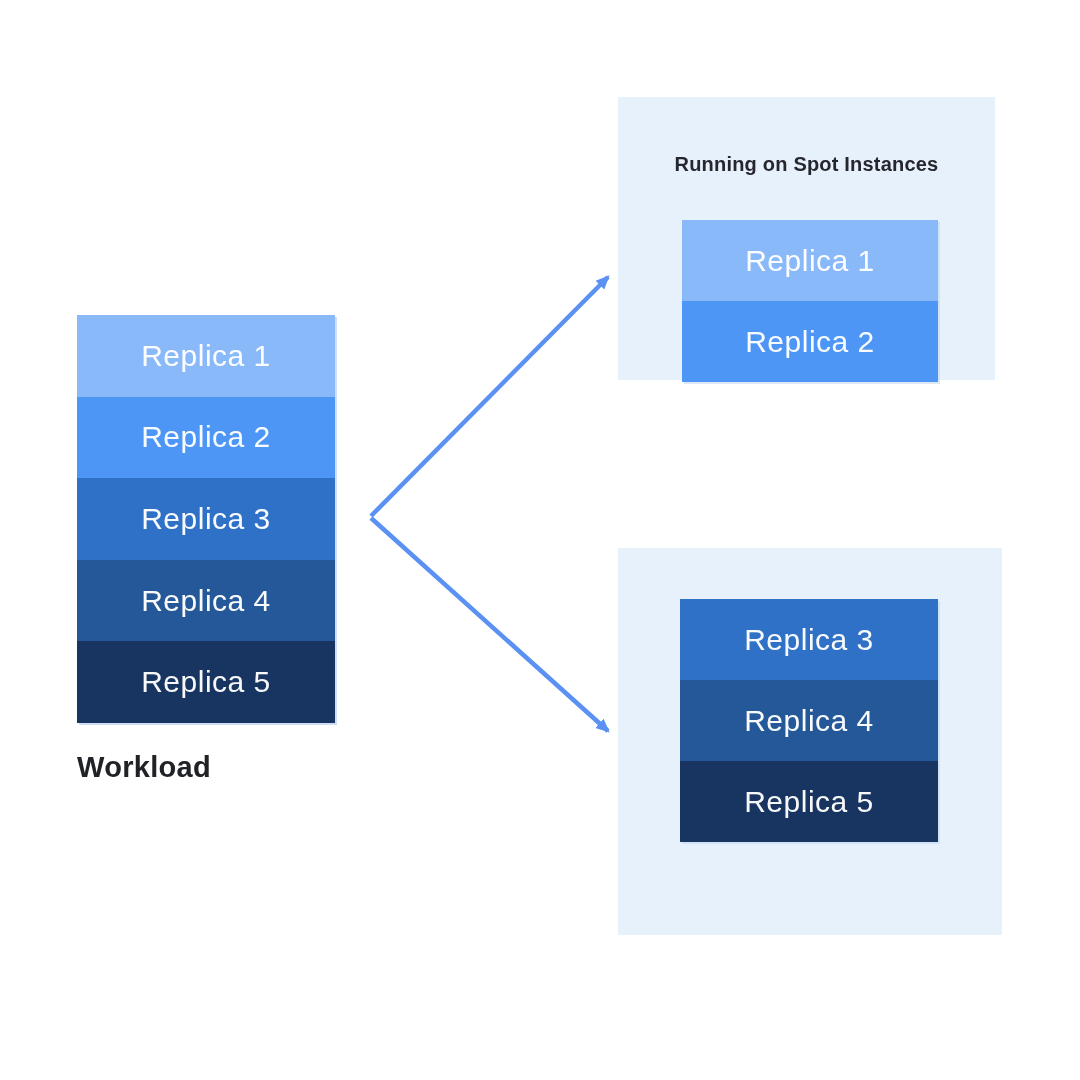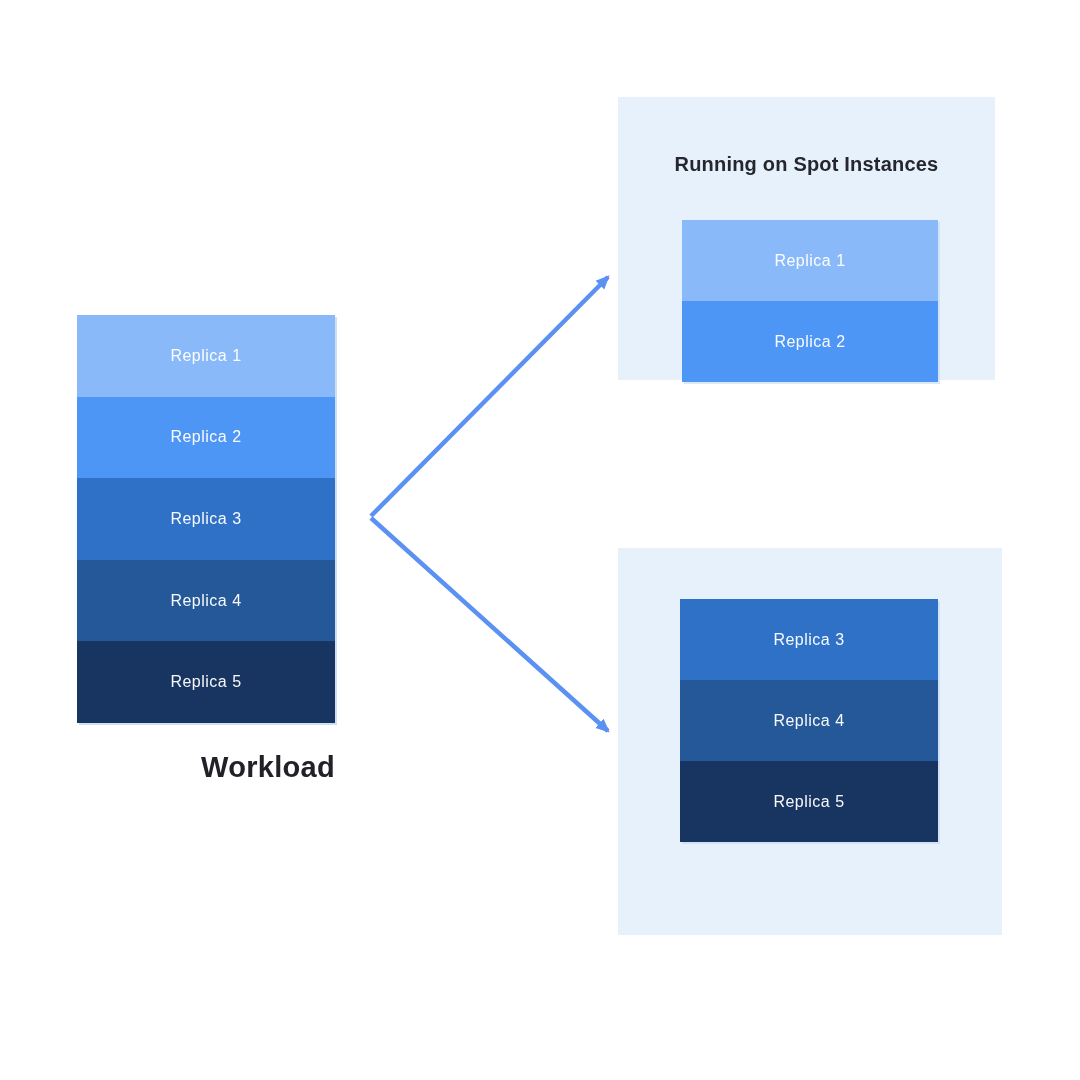--- a/index.html
+++ b/index.html
@@ -16,26 +16,26 @@
   .workload-stack {
     position: absolute; left: 77px; top: 315px;
     width: 258px; height: 408px;
     display: flex; flex-direction: column;
     box-shadow: 2px 2px 0 rgba(197,217,243,0.85);
   }
   .replica {
     flex: 1 1 0;
     display: flex; align-items: center; justify-content: center;
     color: rgba(255,255,255,0.97);
-    font-size: 16px;
+    font-size: 30px;
     letter-spacing: 0.5px;
   }
   .workload-label {
     position: absolute; left: 77px; top: 751px; width: 258px;
-    text-align: right;
+    text-align: left;
     font-size: 29px; font-weight: bold; color: #212227;
     letter-spacing: 0.3px;
   }
 
   
   .panel {
     position: absolute;
     background: #e7f1fc;
   }
   .panel-spot { left: 618px; top: 97px; width: 377px; height: 283px; }

